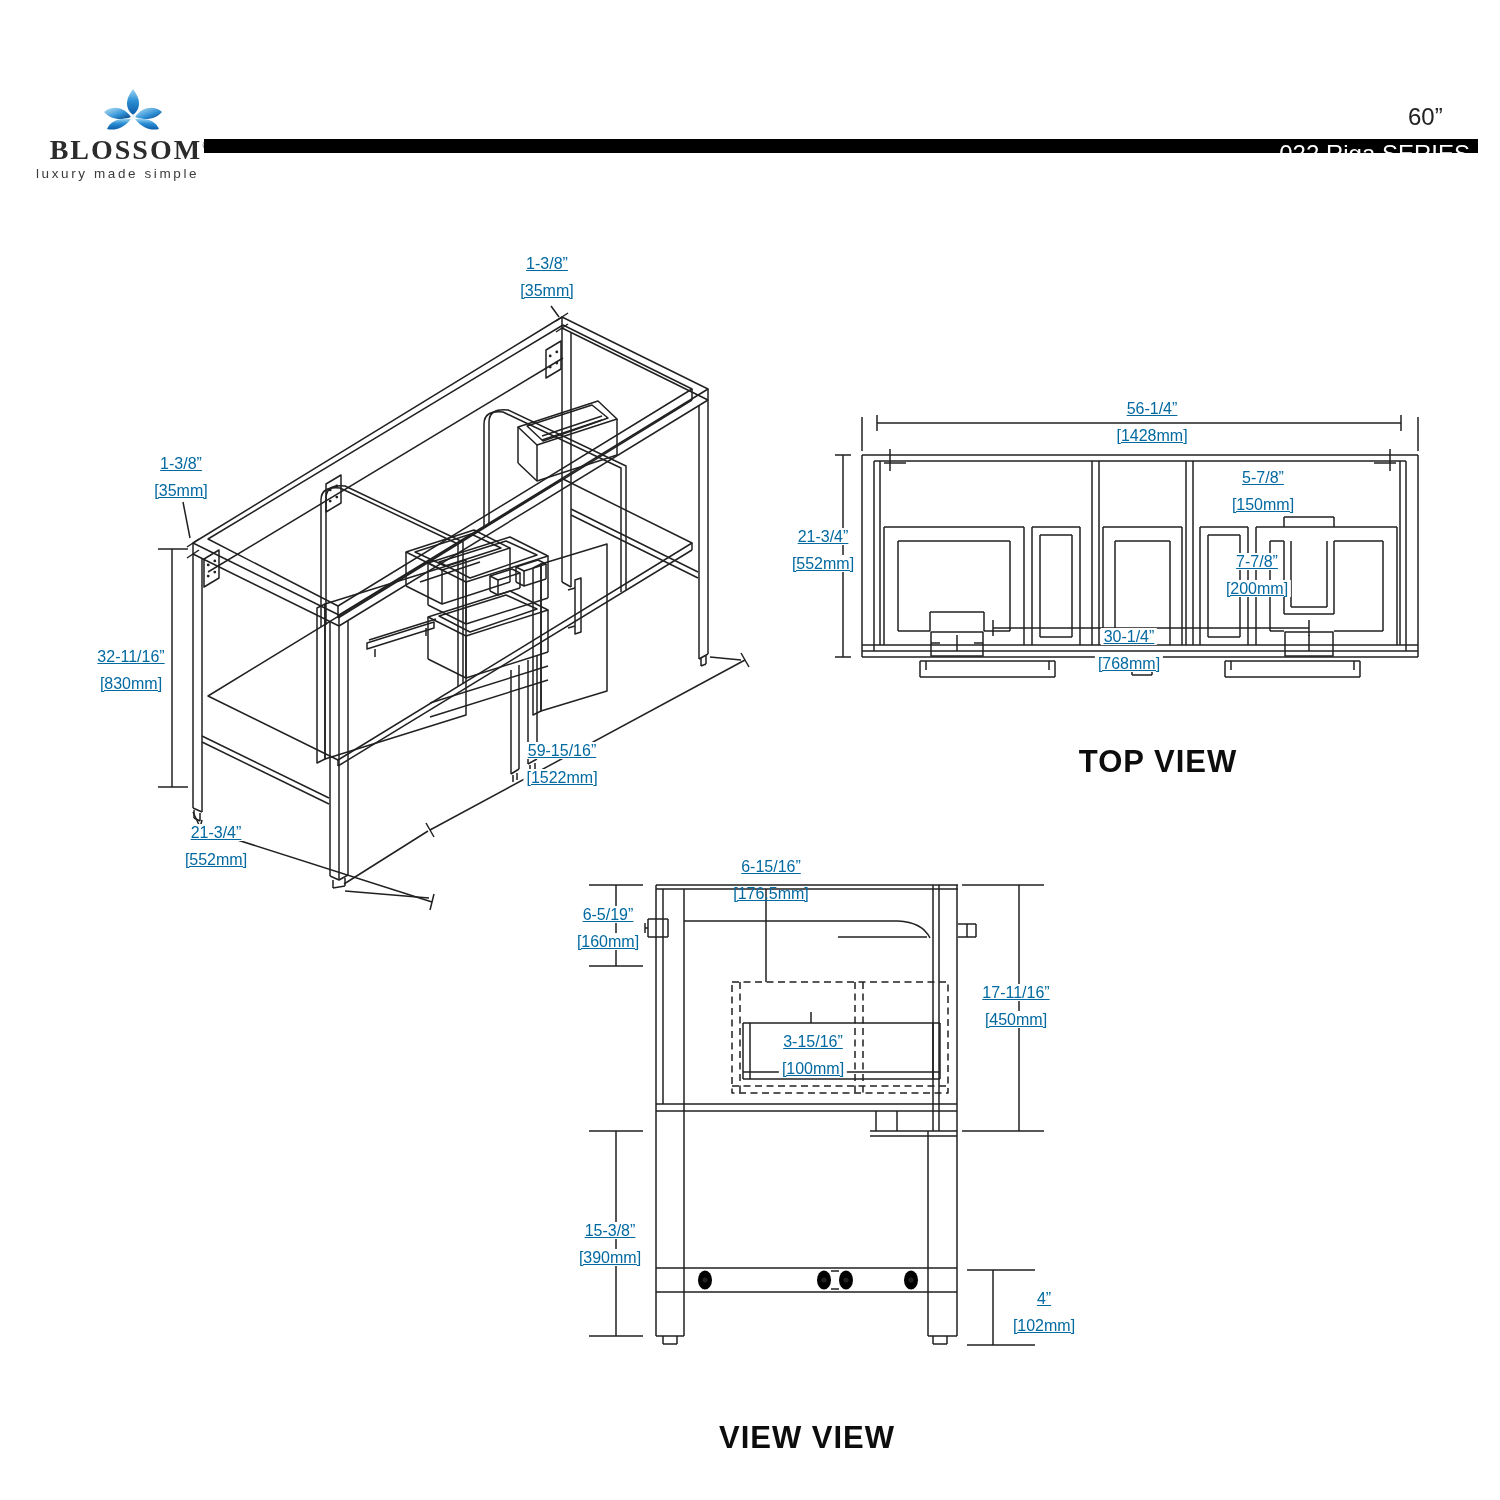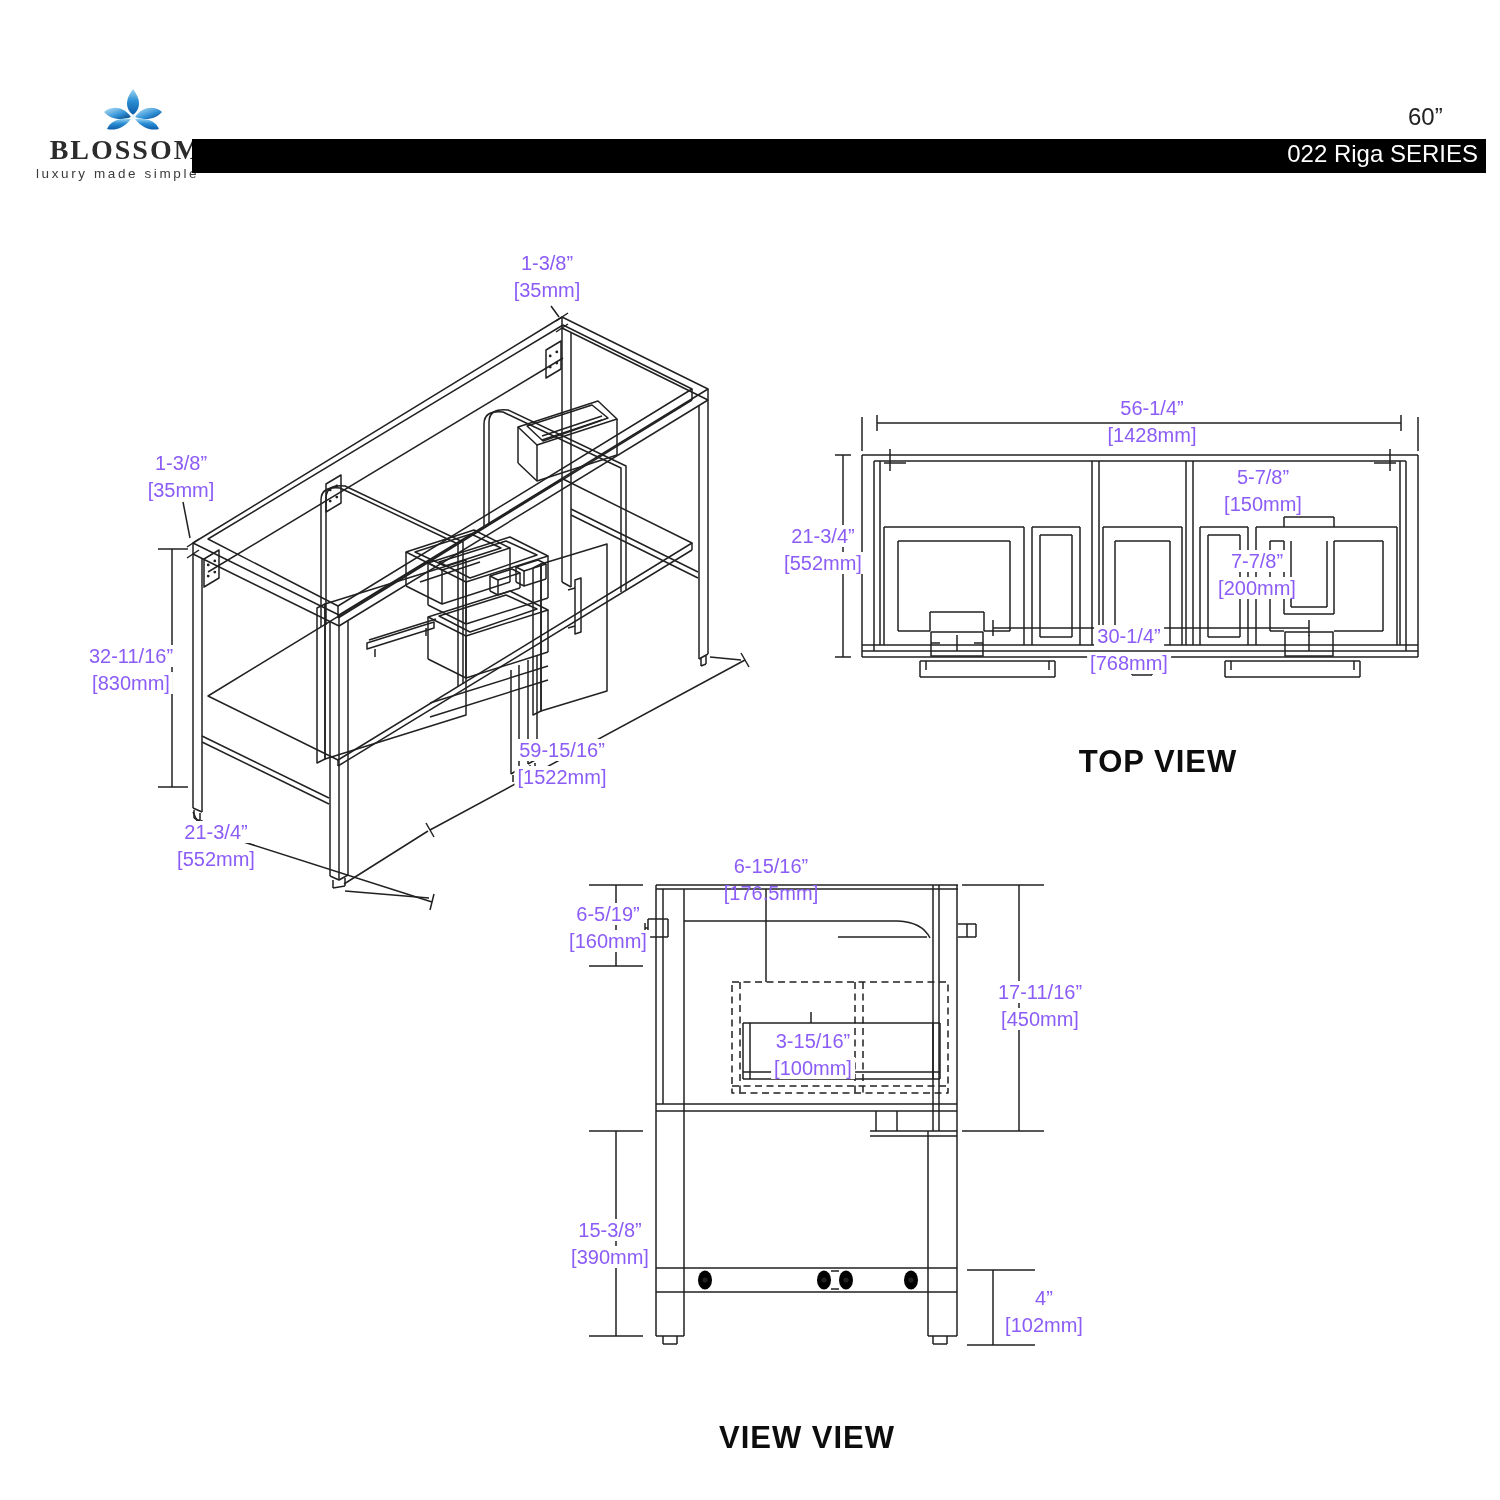--- a/index.html
+++ b/index.html
@@ -7,33 +7,33 @@
         font-family:"Liberation Sans", sans-serif;color:#111;}
   
   #logo{position:absolute;left:30px;top:84px;width:200px;}
   #flower{position:absolute;left:72px;top:4px;width:62px;height:50px;}
   #brand{position:absolute;left:6px;top:50px;width:190px;text-align:center;
          font-family:"Liberation Serif", serif;font-weight:bold;font-size:28px;
          letter-spacing:2px;color:#2b2b2b;white-space:nowrap;}
   #brand sup{font-size:11px;}
   #tagline{position:absolute;left:6px;top:82px;width:190px;
            font-size:13.5px;letter-spacing:2.6px;color:#3c3c3c;white-space:nowrap;}
-  #banner{position:absolute;left:192px;top:139px;width:1274px;height:34px;background:#000;padding-left:20px;}
+  #banner{position:absolute;left:204px;top:139px;width:1274px;height:14px;background:#000;}
   #series{position:absolute;right:8px;top:1px;color:#fff;font-size:24px;white-space:nowrap;}
   #size-label{position:absolute;left:1408px;top:103px;width:60px;font-size:24px;color:#222;}
   
   svg{position:absolute;overflow:visible;}
   .st line, .st path, .st rect{stroke:#212121;stroke-width:1.5;fill:none;stroke-linejoin:round;}
   .fw{fill:#fff;}
   .thick{stroke-width:4;}
   .dash{stroke-dasharray:7 4.5;}
   .dot{fill:#212121;stroke:none;}
   
   .dim-label{position:absolute;transform:translate(-50%,-50%);text-align:center;
-             font-size:20px;line-height:27px;color:#8b5cf6;white-space:nowrap;}
+             font-size:16px;line-height:27px;color:#0369a1;white-space:nowrap;text-decoration:underline;}
   .dim-label.bg span{background:#fff;padding:0 3px;}
   .view-title{position:absolute;transform:translate(-50%,-50%);font-weight:bold;
               font-size:31px;letter-spacing:1px;color:#0d0d0d;white-space:nowrap;}
 </style>
 </head>
 <body>
 
 <div id="page">
 
   <div id="logo">
@@ -383,21 +383,21 @@
   <div class="dim-label bg" style="left:1257px;top:575px">
     <span>7-7/8”</span><br><span>[200mm]</span></div>
   <div class="dim-label bg" style="left:1129px;top:650px">
     <span>30-1/4”</span><br><span>[768mm]</span></div>
   <div class="view-title" style="left:1158px;top:762px">TOP VIEW</div>
 
   <div class="dim-label bg" style="left:608px;top:928px">
     <span>6-5/19”</span><br><span>[160mm]</span></div>
   <div class="dim-label" style="left:771px;top:880px">
     <span>6-15/16”</span><br><span>[176.5mm]</span></div>
-  <div class="dim-label bg" style="left:1040px;top:1006px">
+  <div class="dim-label bg" style="left:1016px;top:1006px">
     <span>17-11/16”</span><br><span>[450mm]</span></div>
   <div class="dim-label bg" style="left:813px;top:1055px">
     <span>3-15/16”</span><br><span>[100mm]</span></div>
   <div class="dim-label bg" style="left:610px;top:1244px">
     <span>15-3/8”</span><br><span>[390mm]</span></div>
   <div class="dim-label" style="left:1044px;top:1312px">
     <span>4”</span><br><span>[102mm]</span></div>
   <div class="view-title" style="left:807px;top:1438px">VIEW VIEW</div>
 </div>
 

